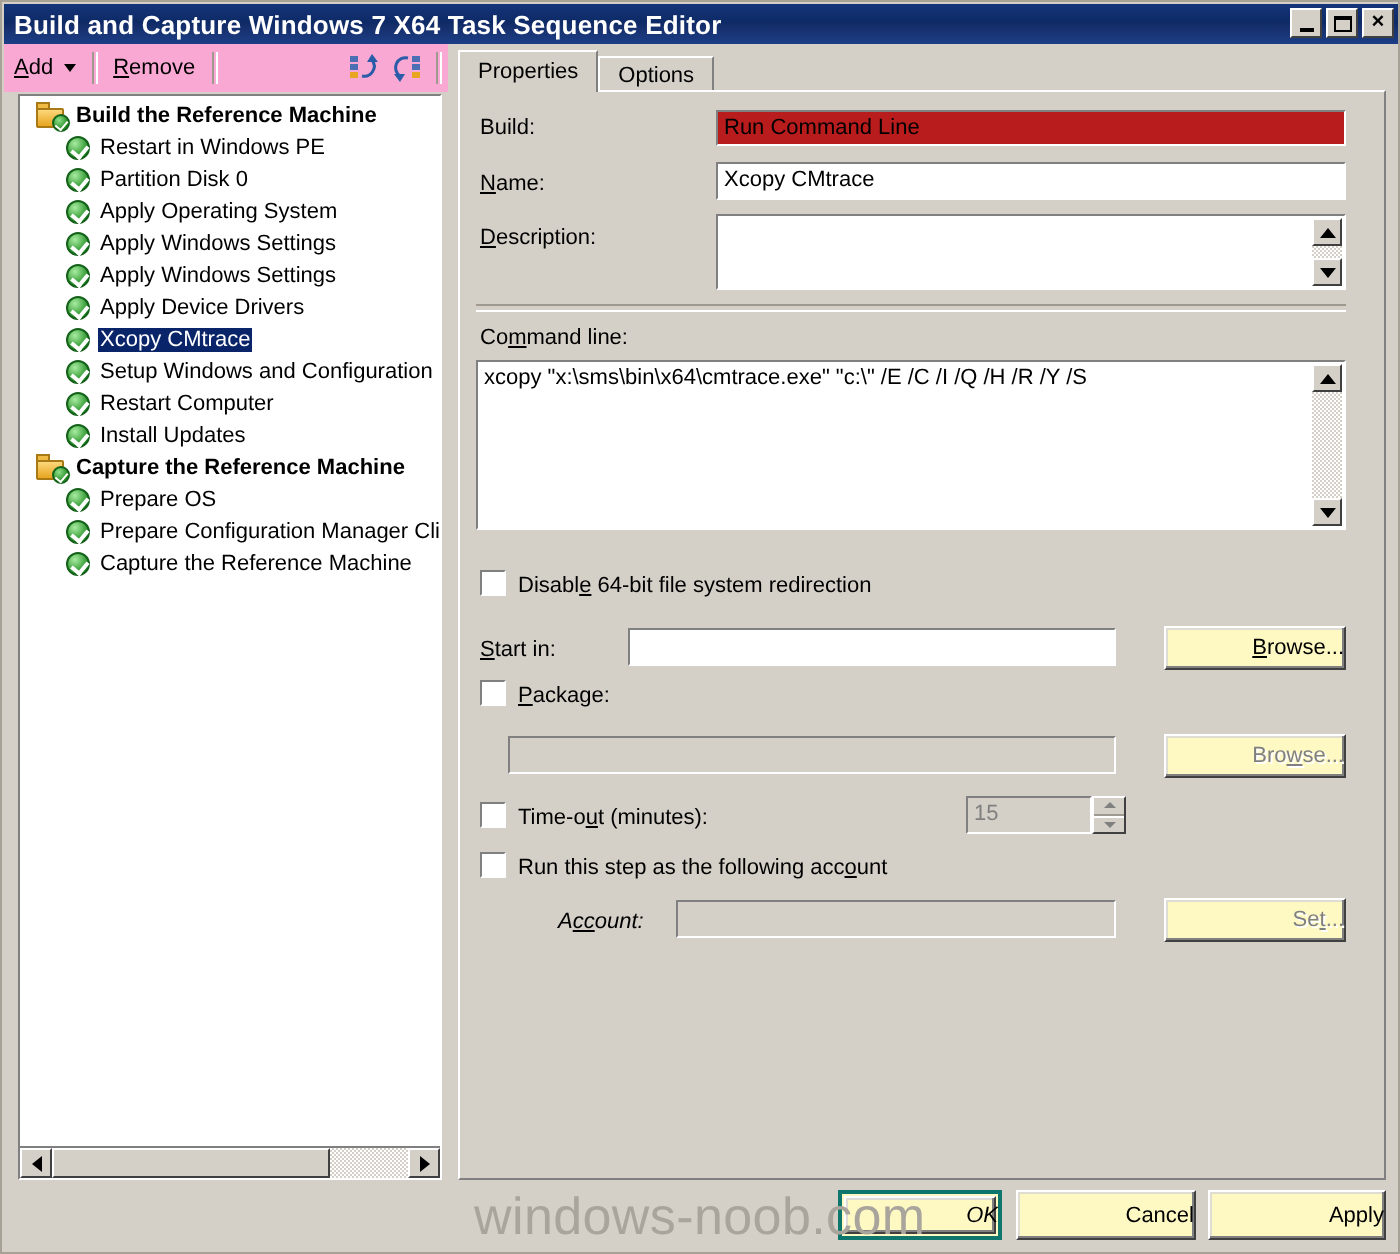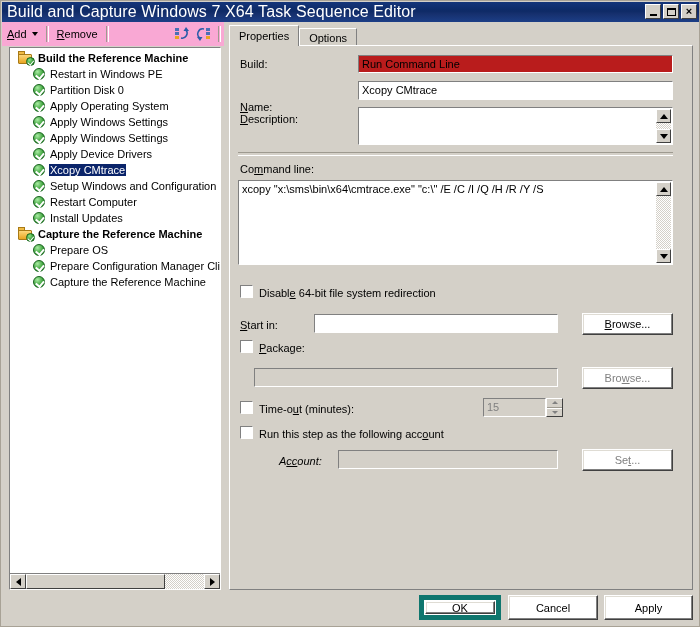--- a/index.html
+++ b/index.html
@@ -27,22 +27,22 @@
   
   #titlebar {
     position: absolute; left: 1px; top: 1px;
     width: 698px; height: 20px;
     background: linear-gradient(to bottom, #14357a 0%, #0e2a66 45%, #16306e 60%, #1c3e86 100%);
     display: flex; align-items: center;
     box-sizing: border-box;
   }
   #title-text {
     color: #ffffff;
-    font-weight: normal;
-    font-size: 16px;
+    font-weight: bold;
+    font-size: 13px;
     margin-left: 5px;
     letter-spacing: 0.1px;
     white-space: nowrap;
   }
   #titlebuttons {
     position: absolute; right: 3px; top: 2px;
     display: flex; gap: 2px;
   }
   .winbtn {
     width: 16px; height: 15px;
@@ -306,33 +306,33 @@
 
   .sep-line {
     position: absolute;
     height: 2px;
     border-top: 1px solid #9e9a90;
     border-bottom: 1px solid #ffffff;
   }
 
   .btn {
     position: absolute;
-    background: #ffffff;
+    background: #fef9c3;
     border-top: 1px solid #ffffff;
     border-left: 1px solid #ffffff;
     border-right: 1px solid #404040;
     border-bottom: 1px solid #404040;
     box-shadow: inset -1px -1px 0 #808080, inset 1px 1px 0 #dfdcd4;
-    display: flex; align-items: center; justify-content: center;
+    display: flex; align-items: center; justify-content: flex-end;
     font-size: 11px;
     box-sizing: border-box;
     cursor: default;
   }
   .btn.disabled { color: #808080; text-shadow: 1px 1px 0 #ffffff; }
-  .btn.default { border: 5px solid #0f766e; box-shadow: none; }
+  .btn.default { border: 2px solid #0f766e; box-shadow: none; font-style: italic; }
   .btn.default .inner {
     position: absolute; left: 1px; top: 1px; right: 1px; bottom: 1px;
     border-top: 1px solid #ffffff;
     border-left: 1px solid #ffffff;
     border-right: 1px solid #404040;
     border-bottom: 1px solid #404040;
     box-shadow: inset -1px -1px 0 #808080, inset 1px 1px 0 #dfdcd4;
     box-sizing: border-box;
   }
   .btn .cap { position: relative; z-index: 2; }
@@ -549,21 +549,21 @@
           <div class="tri-r"></div>
         </div>
     </div>
   </div>
 
   <div id="proppage">
 
     <div class="lbl" style="left:10px; top:12px;">Build:</div>
     <div class="field ro" style="left:128px; top:9px; width:315px; height:18px;">Run Command Line</div>
 
-    <div class="lbl" style="left:10px; top:55px;"><span class="ul">N</span>ame:</div>
+    <div class="lbl" style="left:10px; top:40px;"><span class="ul">N</span>ame:</div>
     <div class="field" style="left:128px; top:35px; width:315px; height:19px;">Xcopy CMtrace</div>
 
     <div class="lbl" style="left:10px; top:67px;"><span class="ul">D</span>escription:</div>
     <div class="field" style="left:128px; top:61px; width:315px; height:38px; padding-right:17px;">
       <span></span>
       <div class="vscroll">
         <div class="vbtn">
             <div class="tri-u"></div>
           </div>
         <div class="vbtn">
@@ -618,20 +618,21 @@
     <div class="cb" style="left:10px; top:380px;"></div>
     <div class="lbl" style="left:29px; top:382px;">Run this step as the following acc<span class="ul">o</span>unt</div>
 
     <div class="lbl" style="left:49px; top:409px;font-style:italic;">A<span class="ul">cc</span>ount:</div>
     <div class="field disabled" style="left:108px; top:404px; width:220px; height:19px;"></div>
     <div class="btn disabled" style="left:352px; top:403px; width:91px; height:22px;">
       <span class="cap">Se<span class="ul">t</span>...</span>
     </div>
   </div>
 
+  <div id="watermark">windows-noob.com</div>
 
   <div id="footerbtns">
     <div class="btn default" style="left:418px; top:594px; width:82px; height:25px;">
       <div class="inner"></div>
       <span class="cap">OK</span>
     </div>
     <div class="btn" style="left:507px; top:594px; width:90px; height:25px;">
       <span class="cap">Cancel</span>
     </div>
     <div class="btn" style="left:603px; top:594px; width:89px; height:25px;">

